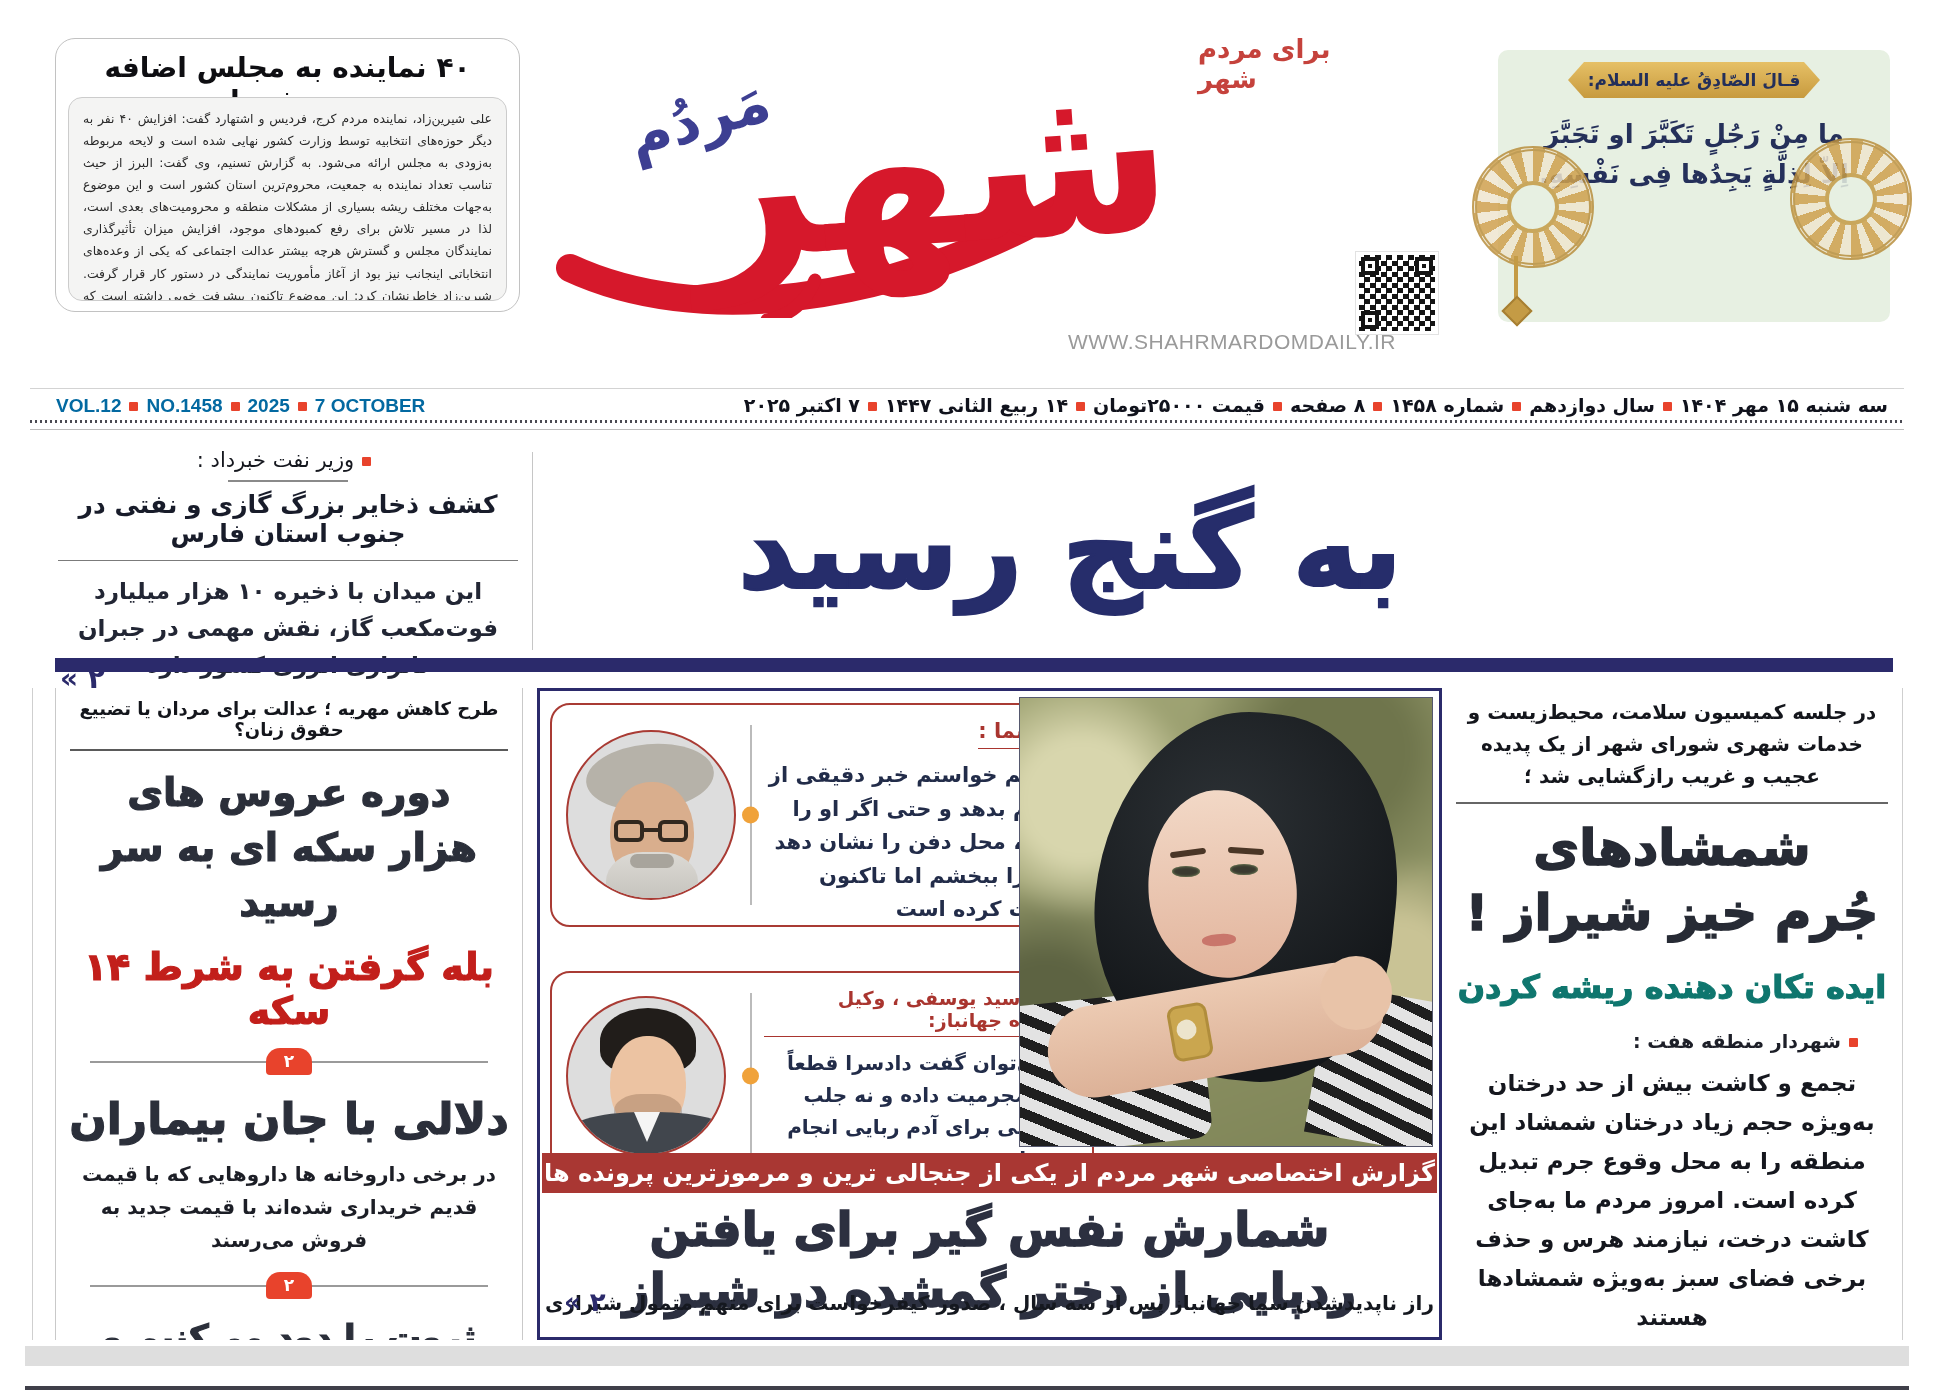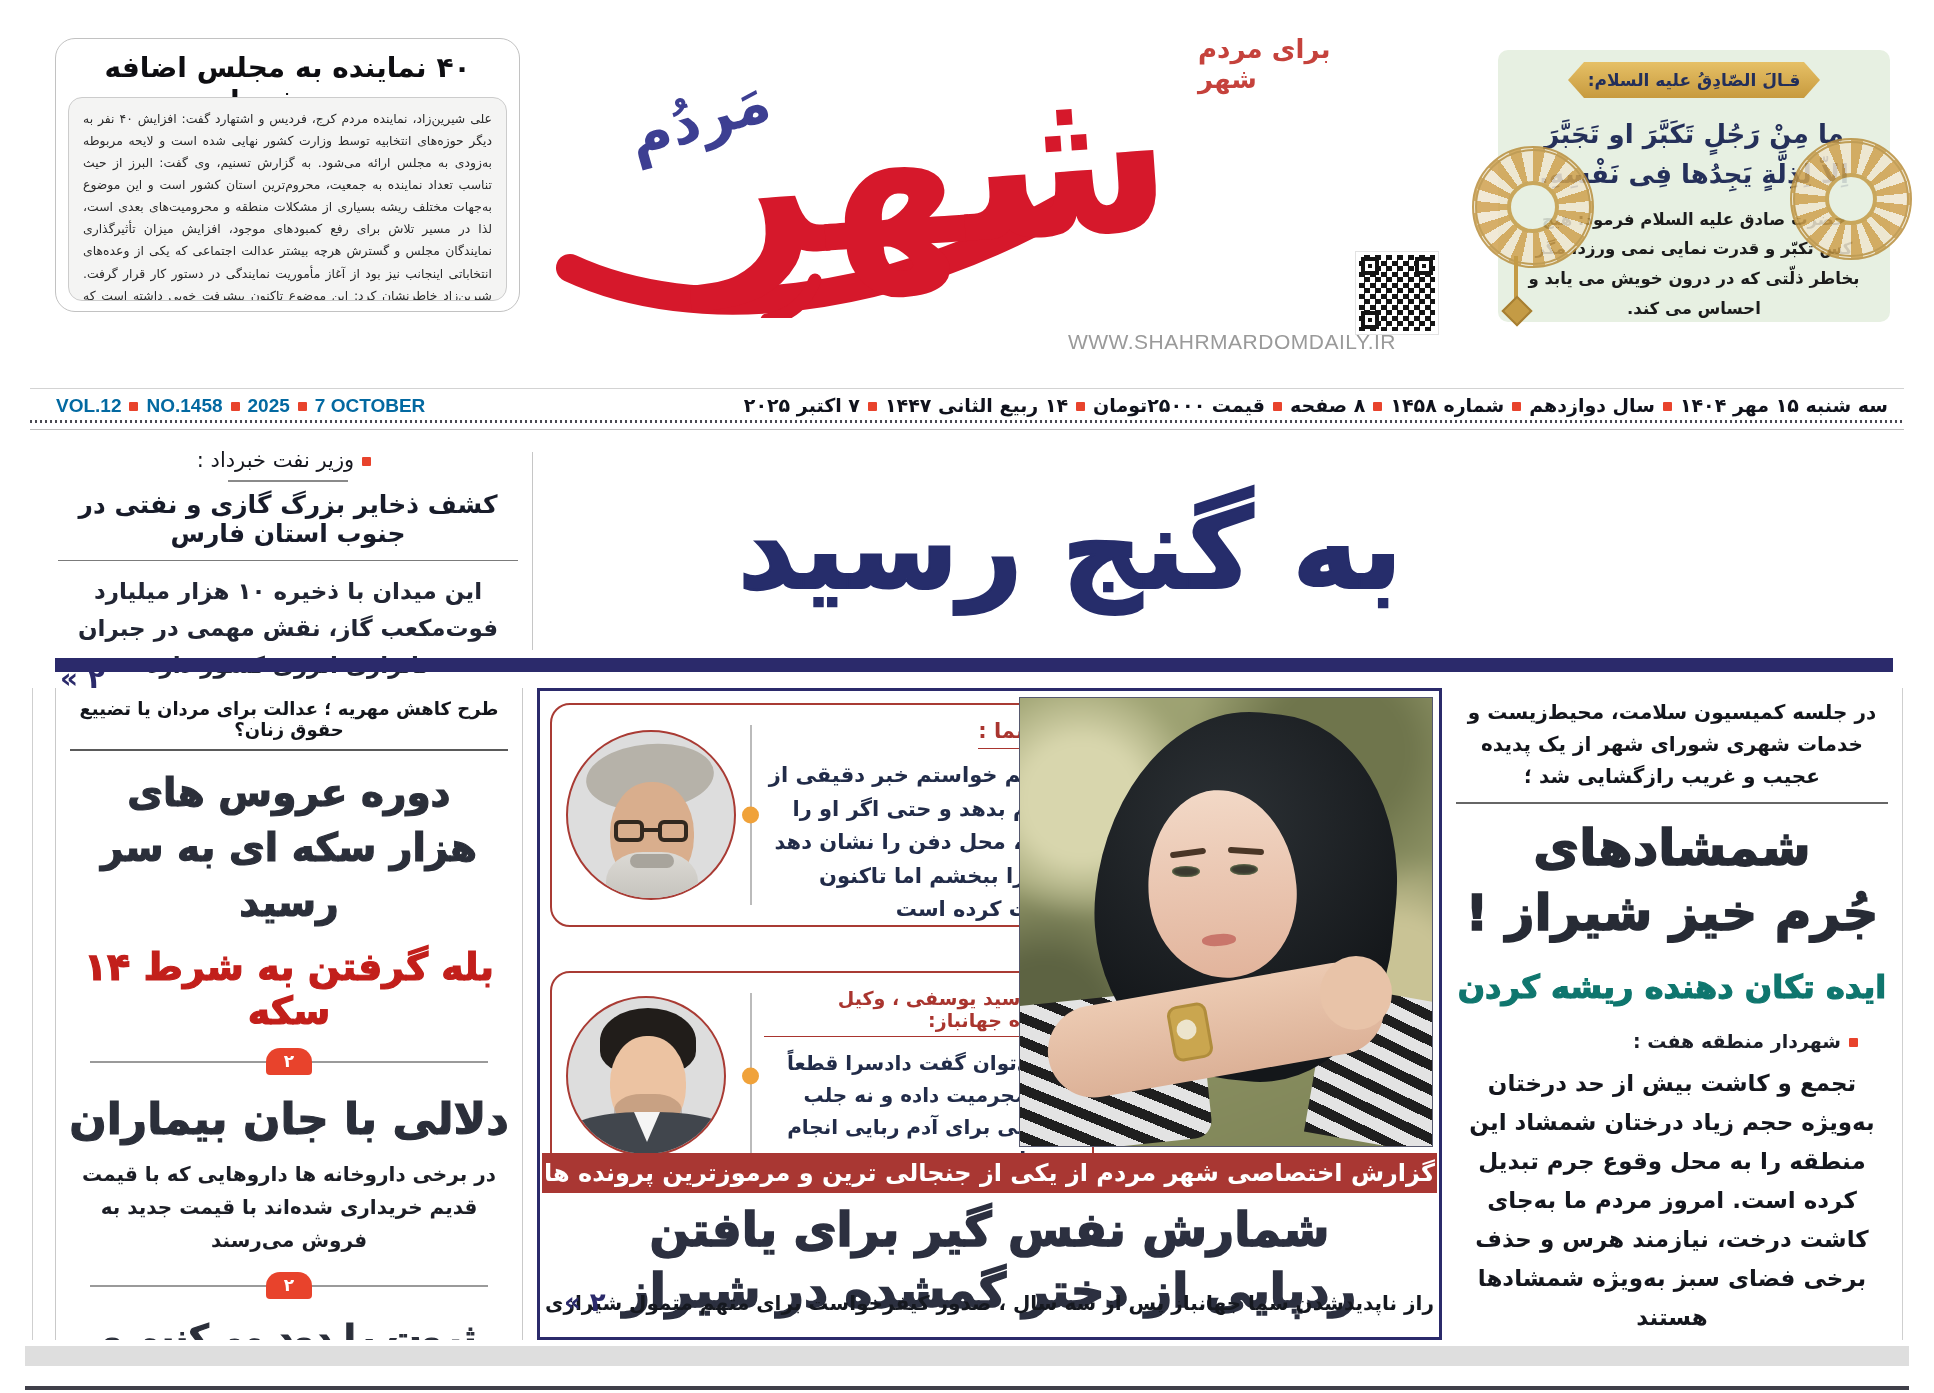--- a/index.html
+++ b/index.html
@@ -181,21 +181,20 @@
   <div class="finder" style="left:2px;top:2px;"></div>
   <div class="finder" style="right:2px;top:2px;"></div>
   <div class="finder" style="left:2px;bottom:2px;"></div>
 </div>
 <div class="abs" id="site">WWW.SHAHRMARDOMDAILY.IR</div>
 
 <div class="abs" id="hadith">
   <div class="banner">قـالَ الصّادِقُ عليه السلام:</div>
   <div class="ar-line" style="margin-top:16px;">ما مِنْ رَجُلٍ تَكَبَّرَ او تَجَبَّرَ</div>
   <div class="ar-line">اِلاّ لِذِلَّةٍ يَجِدُها فِى نَفْسِهِ.</div>
-  <div class="fa-tr">حضرت صادق علیه السلام فرمود: هیچ کس تکبّر و قدرت نمایی نمی ورزد، مگر بخاطر ذلّتی که در درون خویش می یابد و احساس می کند.</div>
   <div class="rosette" id="ros-l"></div>
   <div class="rosette" id="ros-r"></div>
   <div id="tassel"></div>
 </div>
 
 <div class="abs" id="dbar">
   <div class="latin">
     <span>VOL.12</span><span class="sq"></span><span>NO.1458</span><span class="sq"></span><span>2025</span><span class="sq"></span><span>7 OCTOBER</span>
   </div>
   <div class="fa">

